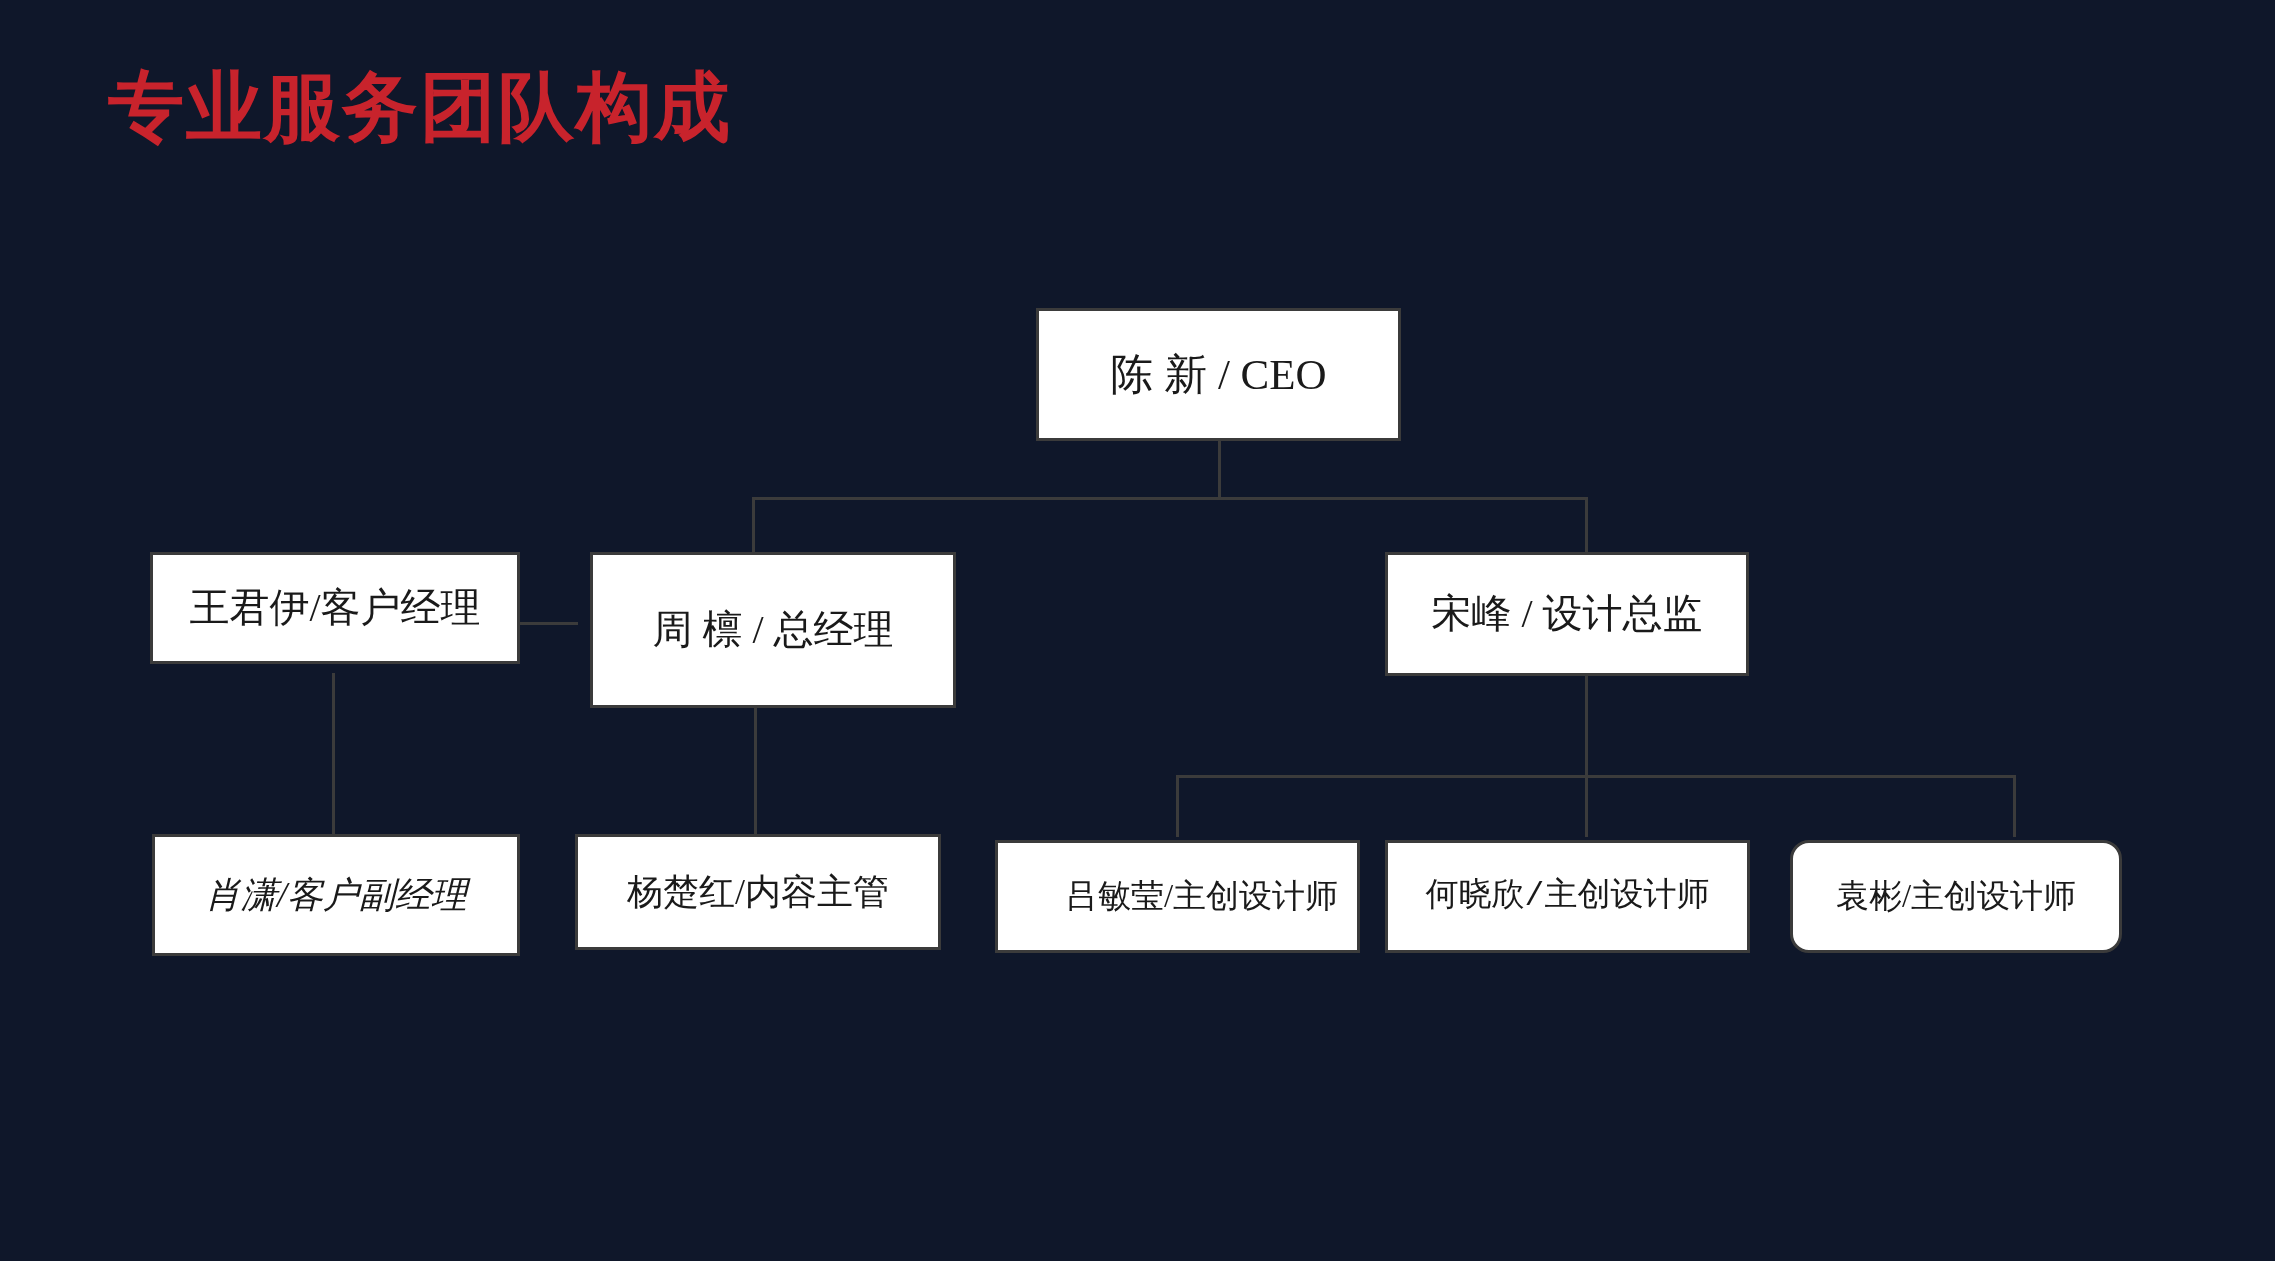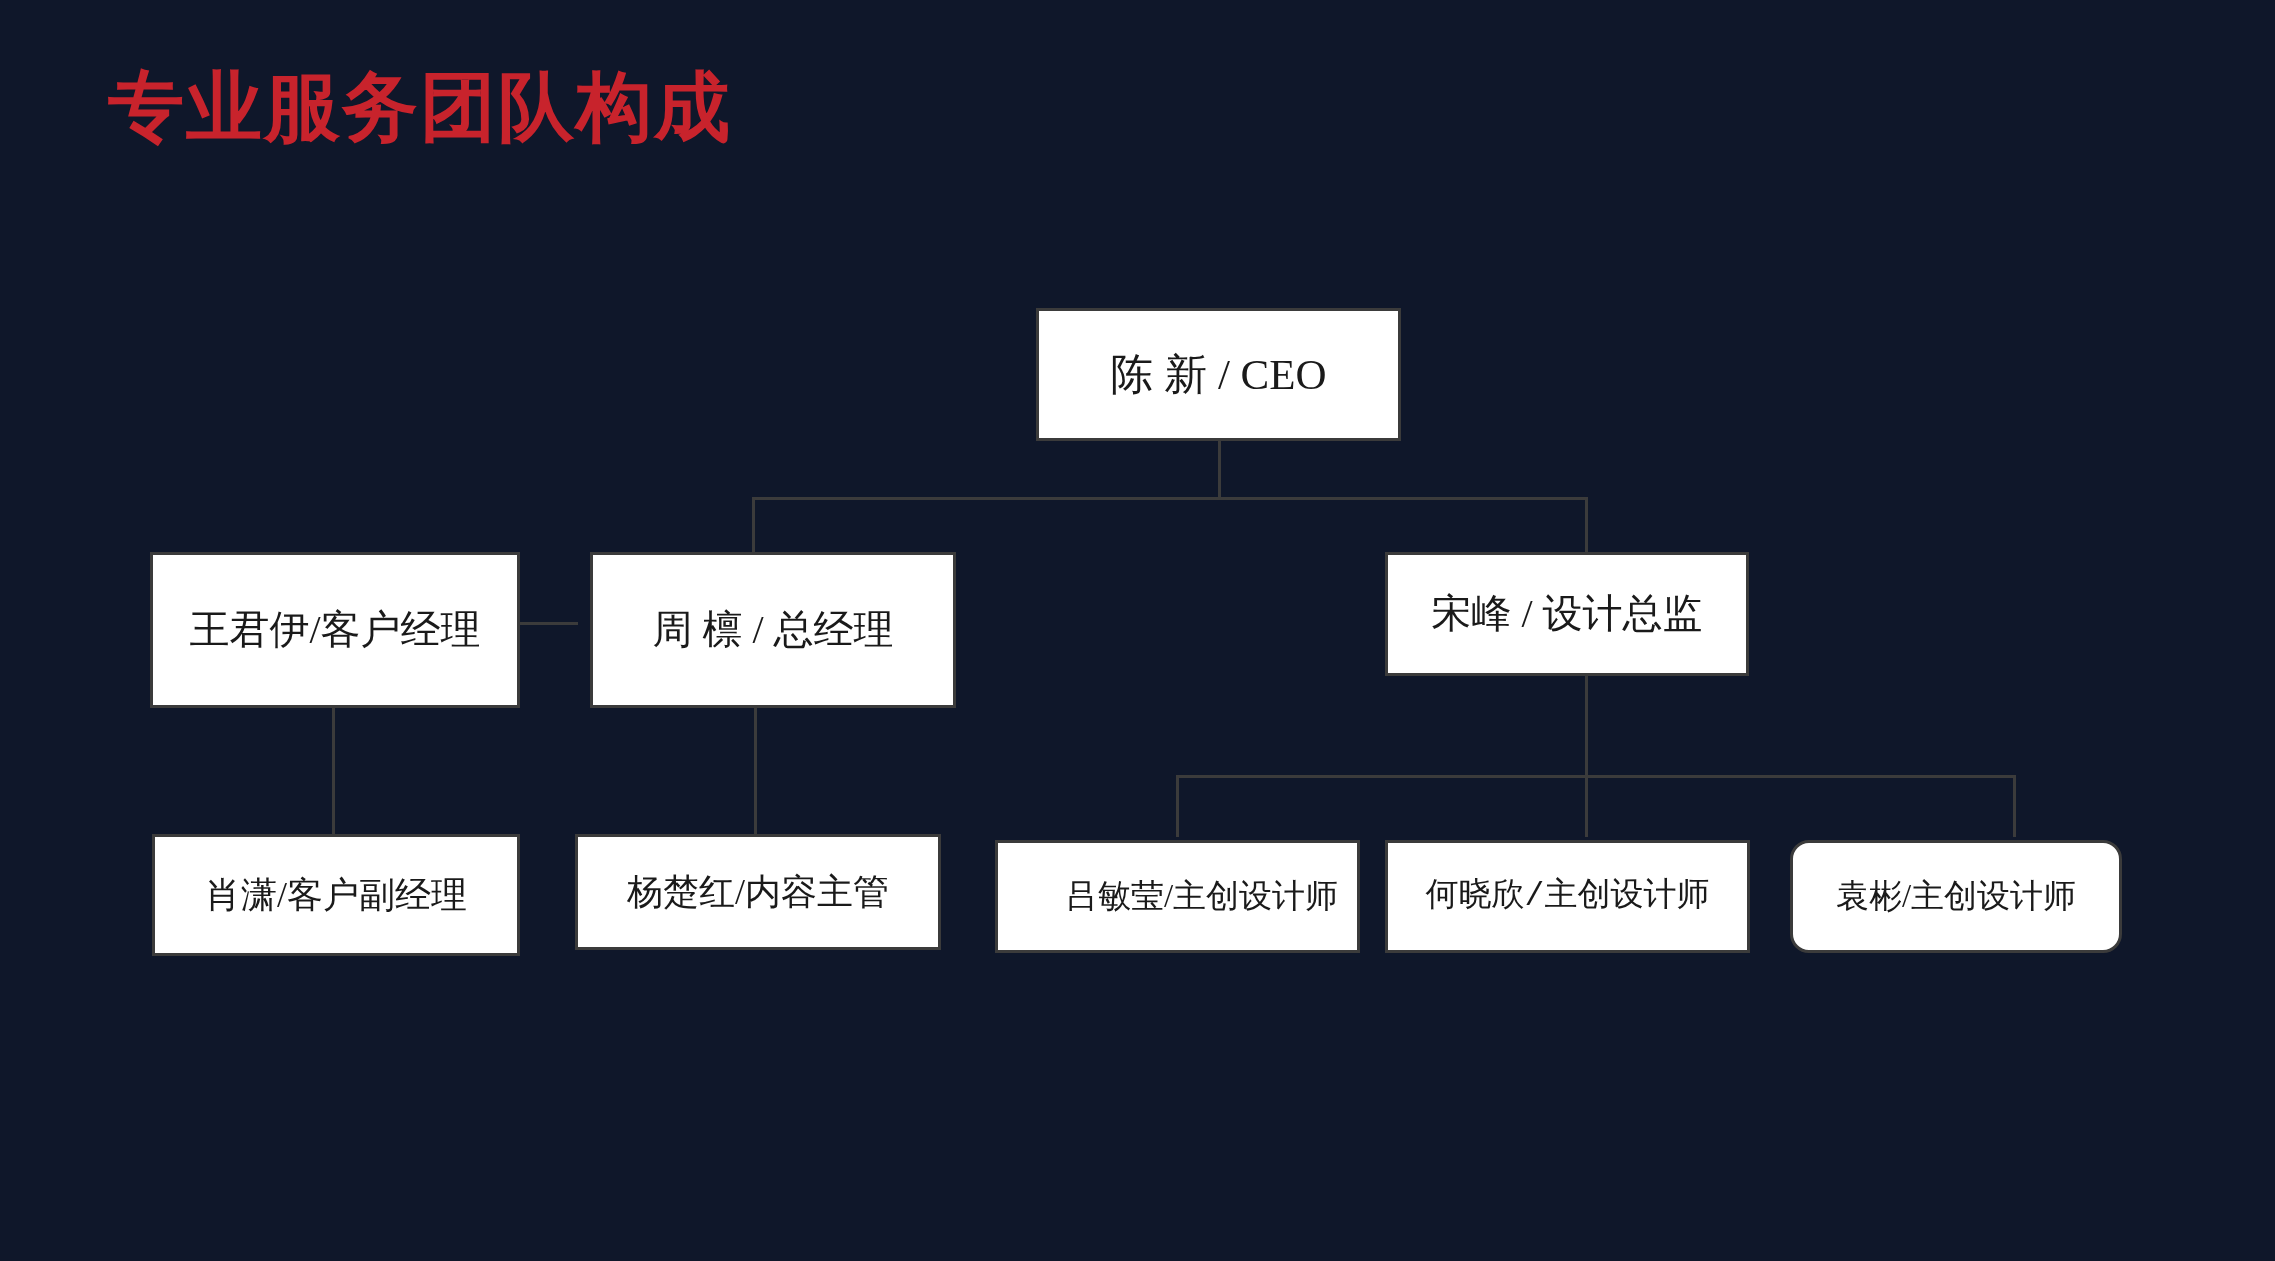--- a/index.html
+++ b/index.html
@@ -86,33 +86,33 @@
   <div class="conn v" style="left:1176px; top:775px; height:62px;"></div>
 
   <div class="conn v" style="left:1585px; top:775px; height:62px;"></div>
 
   <div class="conn v" style="left:2013px; top:775px; height:62px;"></div>
 
   <div class="node lvl1" style="left:1036px; top:308px; width:365px; height:133px;">
     <span class="label">陈 新 / CEO</span>
   </div>
 
-  <div class="node lvl2" style="left:150px; top:552px; width:370px; height:156px;">
+  <div class="node lvl2" style="left:150px; top:552px; width:370px; height:112px;">
     <span class="label">王君伊/客户经理</span>
   </div>
 
   <div class="node lvl2" style="left:590px; top:552px; width:366px; height:156px;">
     <span class="label">周 檩 / 总经理</span>
   </div>
 
   <div class="node lvl2" style="left:1385px; top:552px; width:364px; height:124px;">
     <span class="label">宋峰 / 设计总监</span>
   </div>
 
-  <div class="node lvl3" style="left:152px; top:834px; width:368px; height:122px;">
+  <div class="node lvl3" style="left:152px; top:834px; width:368px; height:122px;font-style:italic;">
     <span class="label">肖潇/客户副经理</span>
   </div>
 
   <div class="node lvl3" style="left:575px; top:834px; width:366px; height:116px;">
     <span class="label">杨楚红/内容主管</span>
   </div>
 
   <div class="node lvl3-sm" style="left:995px; top:840px; width:365px; height:113px;padding-left:48px;">
     <span class="label">吕敏莹/主创设计师</span>
   </div>

